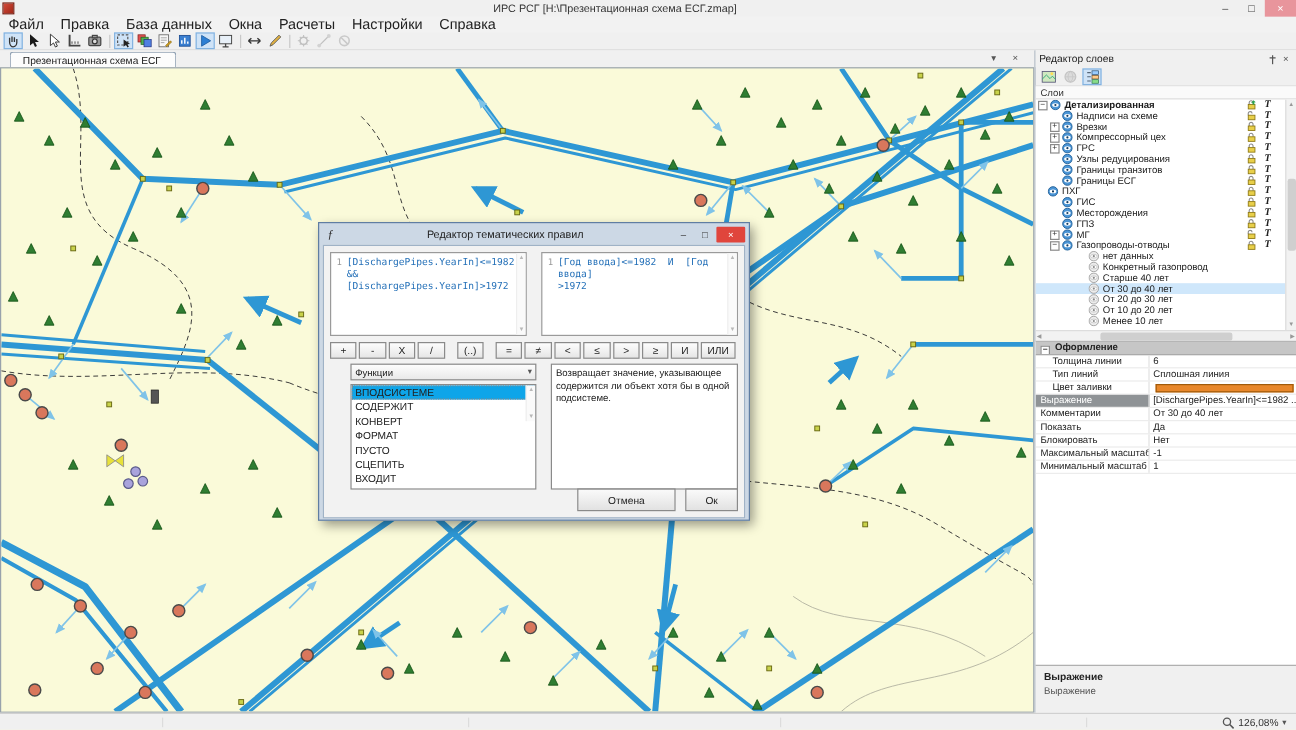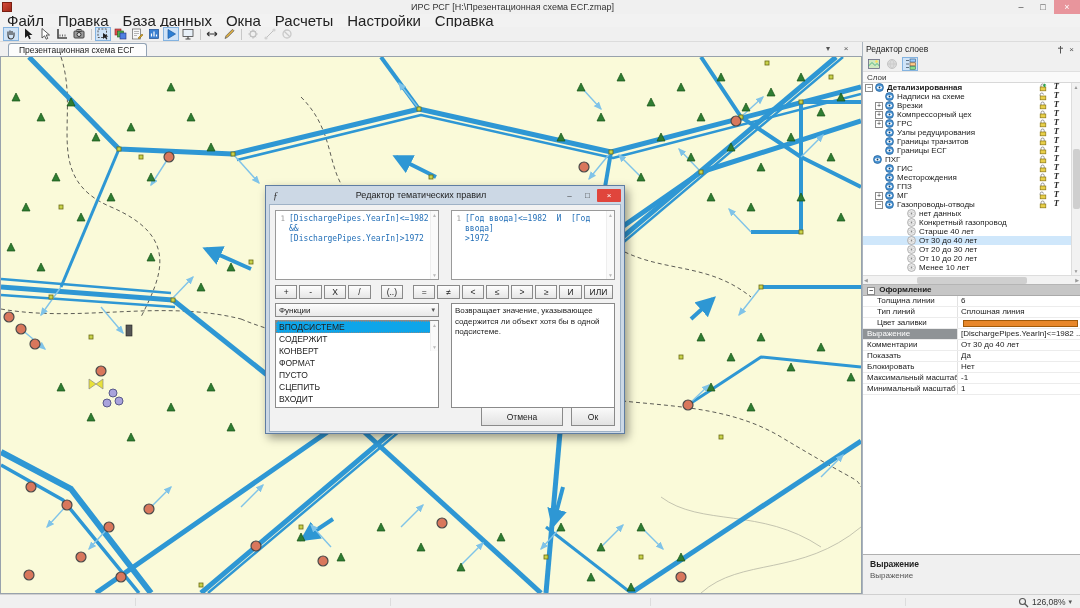--- a/index.html
+++ b/index.html
@@ -10,21 +10,21 @@
   
   #titlebar { position:absolute; left:0; top:0; width:1080px; height:14px; display:flex; align-items:center; background:#f0f0f0; }
   .appicon { width:10px; height:10px; margin:0 3px 0 2px; background:linear-gradient(135deg,#d44a3a,#a02818); border:1px solid #7a1f12; }
   #title { flex:1; text-align:center; font-size:9px; color:#333; }
   #wincontrols { display:flex; height:14px; }
   .wc { width:22px; height:14px; display:flex; align-items:center; justify-content:center; font-size:9px; color:#444; }
   .wc.close { background:#e8959c; color:#fff; width:26px; }
 
   
   #menubar { position:absolute; left:0; top:14px; width:1080px; height:13px; display:flex; align-items:center; background:#f2f2f2; }
-  .menu-item { padding:0 7px; font-size:15px; color:#222; height:13px; line-height:13px; }
+  .menu-item { padding:0 7px; font-size:12px; color:#222; height:13px; line-height:13px; }
 
   
   #toolbar { position:absolute; left:0; top:27px; width:1080px; height:15px; display:flex; align-items:center; background:#f0f0f0; border-bottom:1px solid #dcdcdc; padding-left:3px; }
   .tb-icon { width:16px; height:14px; display:flex; align-items:center; justify-content:center; margin-right:1px; border:1px solid transparent; }
   .tb-icon.active { background:#cfe3f7; border:1px solid #84b3e0; }
   .tb-icon.disabled { opacity:.55; }
   .tb-sep { width:1px; height:11px; background:#c8c8c8; margin:0 3px; }
 
   
   #tabbar { position:absolute; left:0; top:42px; width:862px; height:14px; background:#f0f0f0; }
@@ -45,21 +45,21 @@
   .editors { display:flex; gap:12px; }
   .editor { position:relative; width:166px; height:70px; background:#fff; border:1px solid #9a9a9a; overflow:hidden; }
   .gutter { position:absolute; left:0; top:0; bottom:0; width:11px; font-family:"DejaVu Sans Mono", monospace; font-size:7.5px; color:#999; text-align:right; padding:3px 2px 0 0; }
   .code { margin-left:13px; padding-top:3px; font-family:"DejaVu Sans Mono", monospace; font-size:8px; line-height:10px; color:#2470b8; white-space:pre-wrap; }
   .mini-scroll { position:absolute; right:0; top:0; bottom:0; width:8px; border-left:1px solid #eee; background:#fafafa; display:flex; flex-direction:column; justify-content:space-between; align-items:center; font-size:5px; color:#b8b8b8; padding:1px 0; }
   .ops { display:flex; margin-top:5px; }
   .op-btn { width:23px; height:14px; font-size:8.5px; line-height:12px; text-align:center; border:1px solid #8a8a8a; background:linear-gradient(#fdfdfd,#e6e6e6); margin-right:2px; color:#222; }
   .op-btn.gap { margin-left:8px; }
   .op-btn.wide { width:30px; }
   .midrow { display:flex; gap:12px; margin-top:4px; }
-  .leftcol { width:166px; }
+  .leftcol { width:166px;margin-left:17px; }
   .combo { height:14px; border:1px solid #8a8a8a; background:linear-gradient(#fdfdfd,#e9e9e9); display:flex; align-items:center; justify-content:space-between; padding:0 3px; font-size:8px; color:#222; }
   .combo .chev { font-size:7px; color:#555; }
   .funclist { position:relative; margin-top:3px; height:88px; border:1px solid #8a8a8a; background:#fff; overflow:hidden; }
   .func-item { height:12px; line-height:12px; padding-left:3px; font-size:8.5px; color:#222; }
   .func-item.selected { background:#0ea5e9; outline:1px dotted #888; outline-offset:-1px; }
   .desc { width:166px; height:105px; border:1px solid #8a8a8a; background:#fff; font-size:8px; line-height:10.5px; padding:2px 3px; color:#222; }
   .dlg-buttons { position:absolute; right:5px; bottom:5px; display:flex; }
   .btn { height:19px; font-size:8.5px; border:1px solid #8a8a8a; background:linear-gradient(#fafafa,#e2e2e2); margin-left:8px; color:#222; font-family:"Liberation Sans", sans-serif; }
   .btn.cancel { width:82px; }
   .btn.ok { width:44px; }

